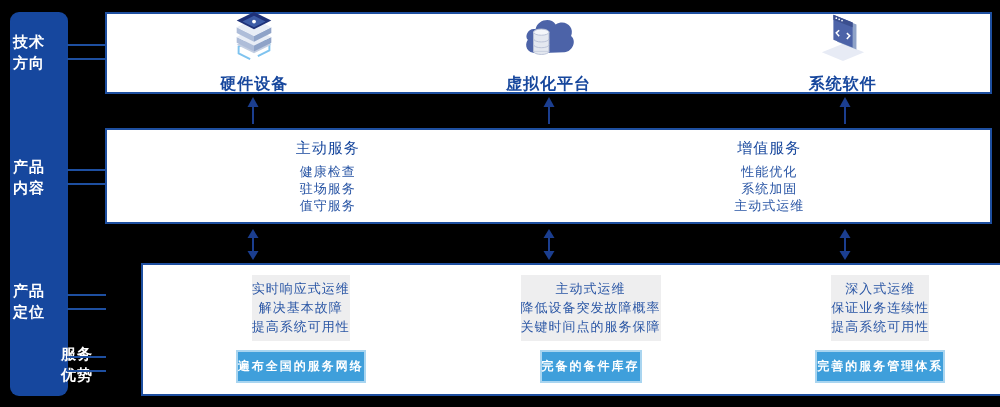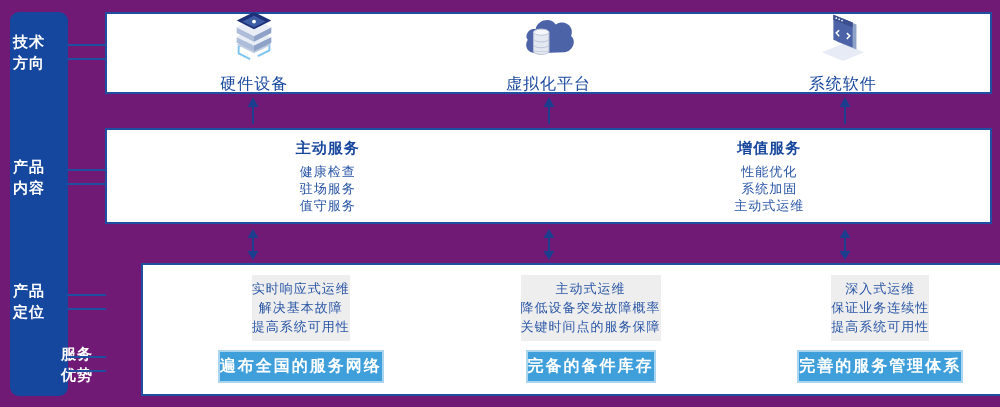--- a/index.html
+++ b/index.html
@@ -1,18 +1,18 @@
 <!DOCTYPE html>
 <html><head>
 <meta charset="utf-8">
 <style>
   * { margin:0; padding:0; box-sizing:border-box; }
   html,body { background:#ffffff; }
   body { font-family:"Liberation Sans","DejaVu Sans",sans-serif; }
-  .stage { position:relative; width:1000px; height:407px; background:#701a75; overflow:hidden; }
+  .stage { position:relative; width:1000px; height:407px; background:#000000; overflow:hidden; }
 
   
   .sidebar { position:absolute; left:10px; top:12px; width:58px; height:384px;
              background:#16479E; border-radius:9px; }
   .side-label { position:absolute; width:58px; text-align:center; color:#ffffff;
                 font-size:15px; font-weight:bold; line-height:21px; letter-spacing:1px; }
   .side-label.l0 { top:31px; }
   .side-label.l1 { top:156px; }
   .side-label.l2 { top:280px; }
   .side-label.l3 { top:343px;margin-left:48px; }
@@ -24,34 +24,34 @@
             background:#ffffff; display:flex; }
   .box-top    { top:12px;  height:82px; }
   .box-mid    { top:128px; height:96px; }
   .box-bottom { top:263px; height:133px; padding:10px 8px 11px 20px; gap:14px;margin-left:36px; }
 
   .col { flex:1; display:flex; flex-direction:column; align-items:center; justify-content:center; }
 
   
   .tech-col { gap:3px; }
   .tech-icon { width:58px; height:50px; display:flex; align-items:center; justify-content:center; }
-  .tech-label { font-size:16px; font-weight:normal; color:#17479D; letter-spacing:1px;margin-top:10px; }
-
-  
-  .svc-title { font-size:15px; font-weight:bold; color:#17479D; letter-spacing:1px; margin-bottom:5px; }
+  .tech-label { font-size:16px; font-weight:bold; color:#17479D; letter-spacing:1px;margin-top:10px; }
+
+  
+  .svc-title { font-size:15px; font-weight:normal; color:#17479D; letter-spacing:1px; margin-bottom:5px; }
   .svc-item  { font-size:13px; color:#2A56A5; line-height:17px; text-align:center; letter-spacing:1px; }
 
   
   .pos-col { display:flex; flex-direction:column; }
   .gray-panel { height:68px; background:#EEEEEF; display:flex; flex-direction:column;
                 align-items:center; justify-content:center; }
   .gray-line { font-size:13px; color:#2A56A5; line-height:19px; letter-spacing:1px; }
   .adv-bar { margin-top:9px; height:34px; background:#3F9FDB; border:2px solid #A9D5F0;
              display:flex; align-items:center; justify-content:center;
-             color:#ffffff; font-size:16px; font-weight:bold; letter-spacing:2px; }
+             color:#ffffff; font-size:12px; font-weight:bold; letter-spacing:2px; }
 
   
   .arrow { position:absolute; width:14px; }
   .a-up-0 { left:246px; top:97px; }
   .a-up-1 { left:542px; top:97px; }
   .a-up-2 { left:838px; top:97px; }
   .a-db-0 { left:246px; top:229px; }
   .a-db-1 { left:542px; top:229px; }
   .a-db-2 { left:838px; top:229px; }
 </style>

